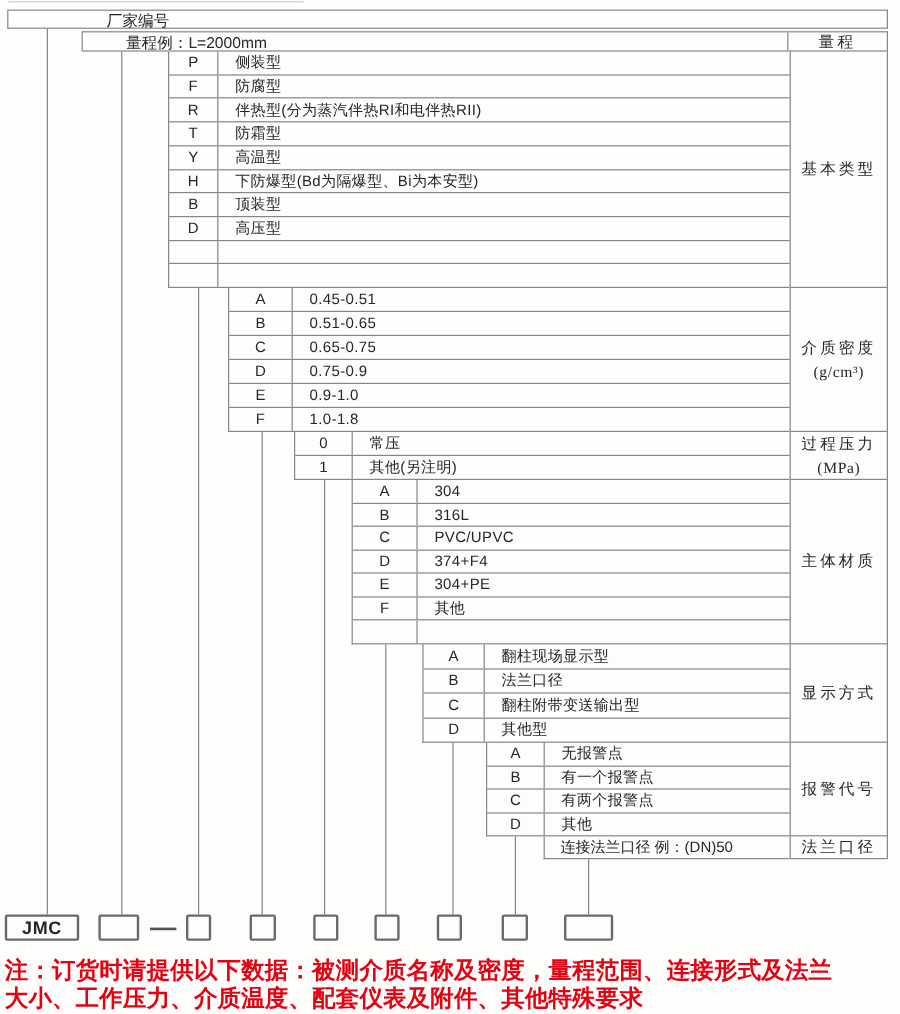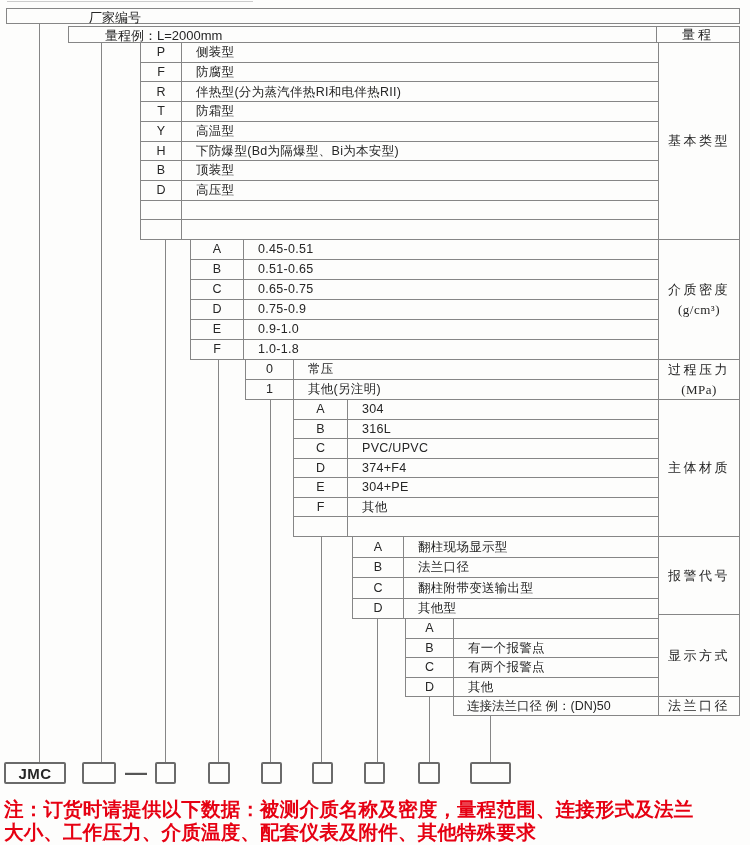--- a/index.html
+++ b/index.html
@@ -205,20 +205,21 @@
         <div class="cell desc">翻柱附带变送输出型</div>
       </div>
       <div class="row">
         <div class="cell code">D</div>
         <div class="cell desc">其他型</div>
       </div>
     </div>
   <div class="tbl" style="left:405px;top:619px;width:253px;height:78px;--cw:48px;">
       <div class="row">
         <div class="cell code">A</div>
+        <div class="cell desc">无报警点</div>
       </div>
       <div class="row">
         <div class="cell code">B</div>
         <div class="cell desc">有一个报警点</div>
       </div>
       <div class="row">
         <div class="cell code">C</div>
         <div class="cell desc">有两个报警点</div>
       </div>
       <div class="row">
@@ -239,25 +240,25 @@
       <span>介质密度</span>
       <span class="sub">(g/cm³)</span>
     </div>
     <div class="label-cell" style="height:40px;">
       <span>过程压力</span>
       <span class="sub">(MPa)</span>
     </div>
     <div class="label-cell" style="height:137px;font-family:Liberation Serif, serif;">
       <span>主体材质</span>
     </div>
+    <div class="label-cell" style="height:82px;">
+      <span>显示方式</span>
+    </div>
     <div class="label-cell" style="height:78px;">
       <span>报警代号</span>
-    </div>
-    <div class="label-cell" style="height:82px;">
-      <span>显示方式</span>
     </div>
     <div class="label-cell" style="height:19px;">
       <span>法兰口径</span>
     </div>
   </div>
 
   <div class="vline" style="left:39px;top:24px;height:738px;"></div>
   <div class="vline" style="left:101px;top:43px;height:719px;"></div>
   <div class="vline" style="left:165px;top:240px;height:522px;"></div>
   <div class="vline" style="left:218px;top:360px;height:402px;"></div>

